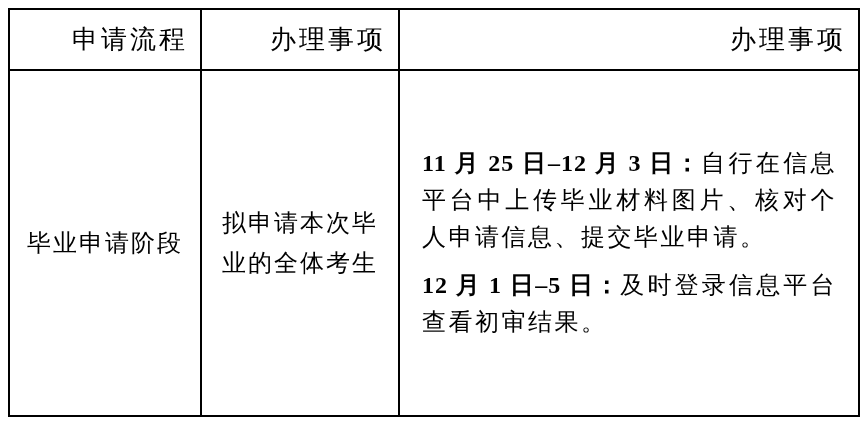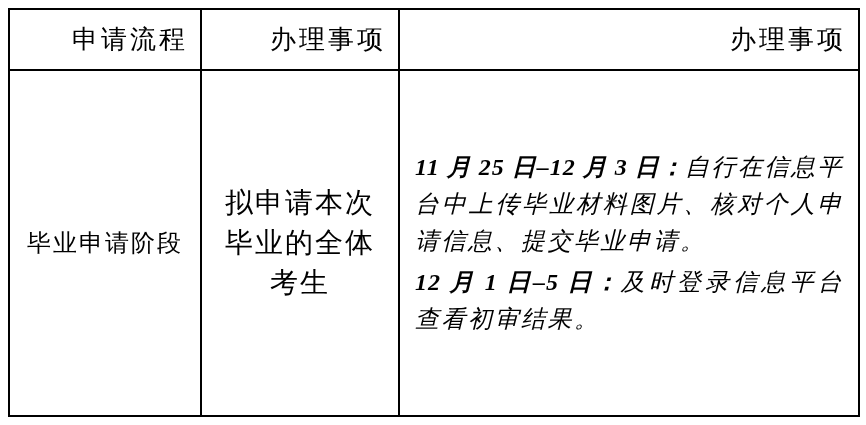--- a/index.html
+++ b/index.html
@@ -48,35 +48,34 @@
   }
   td.stage-cell {
     text-align: center;
     font-size: 24px;
     letter-spacing: 2px;
     line-height: 40px;
     padding: 8px 9px;
   }
   td.candidates-cell {
     text-align: center;
-    font-size: 28px;
+    font-size: 24px;
     letter-spacing: 2px;
     line-height: 40px;
     padding: 0 13px;
   }
   td.tasks-cell {
     font-size: 24px;
     letter-spacing: 2.5px;
     line-height: 37px;
     padding: 4px 10px 4px 11px;
     text-align: justify;
   }
   td.tasks-cell p {
-    margin: 4px;
-    font-style: italic;
+    margin: 11px;
   }
   td.tasks-cell .date {
     font-weight: bold;
     letter-spacing: 1px;
   }
 </style>
 </head>
 <body>
 
 <div class="page">

